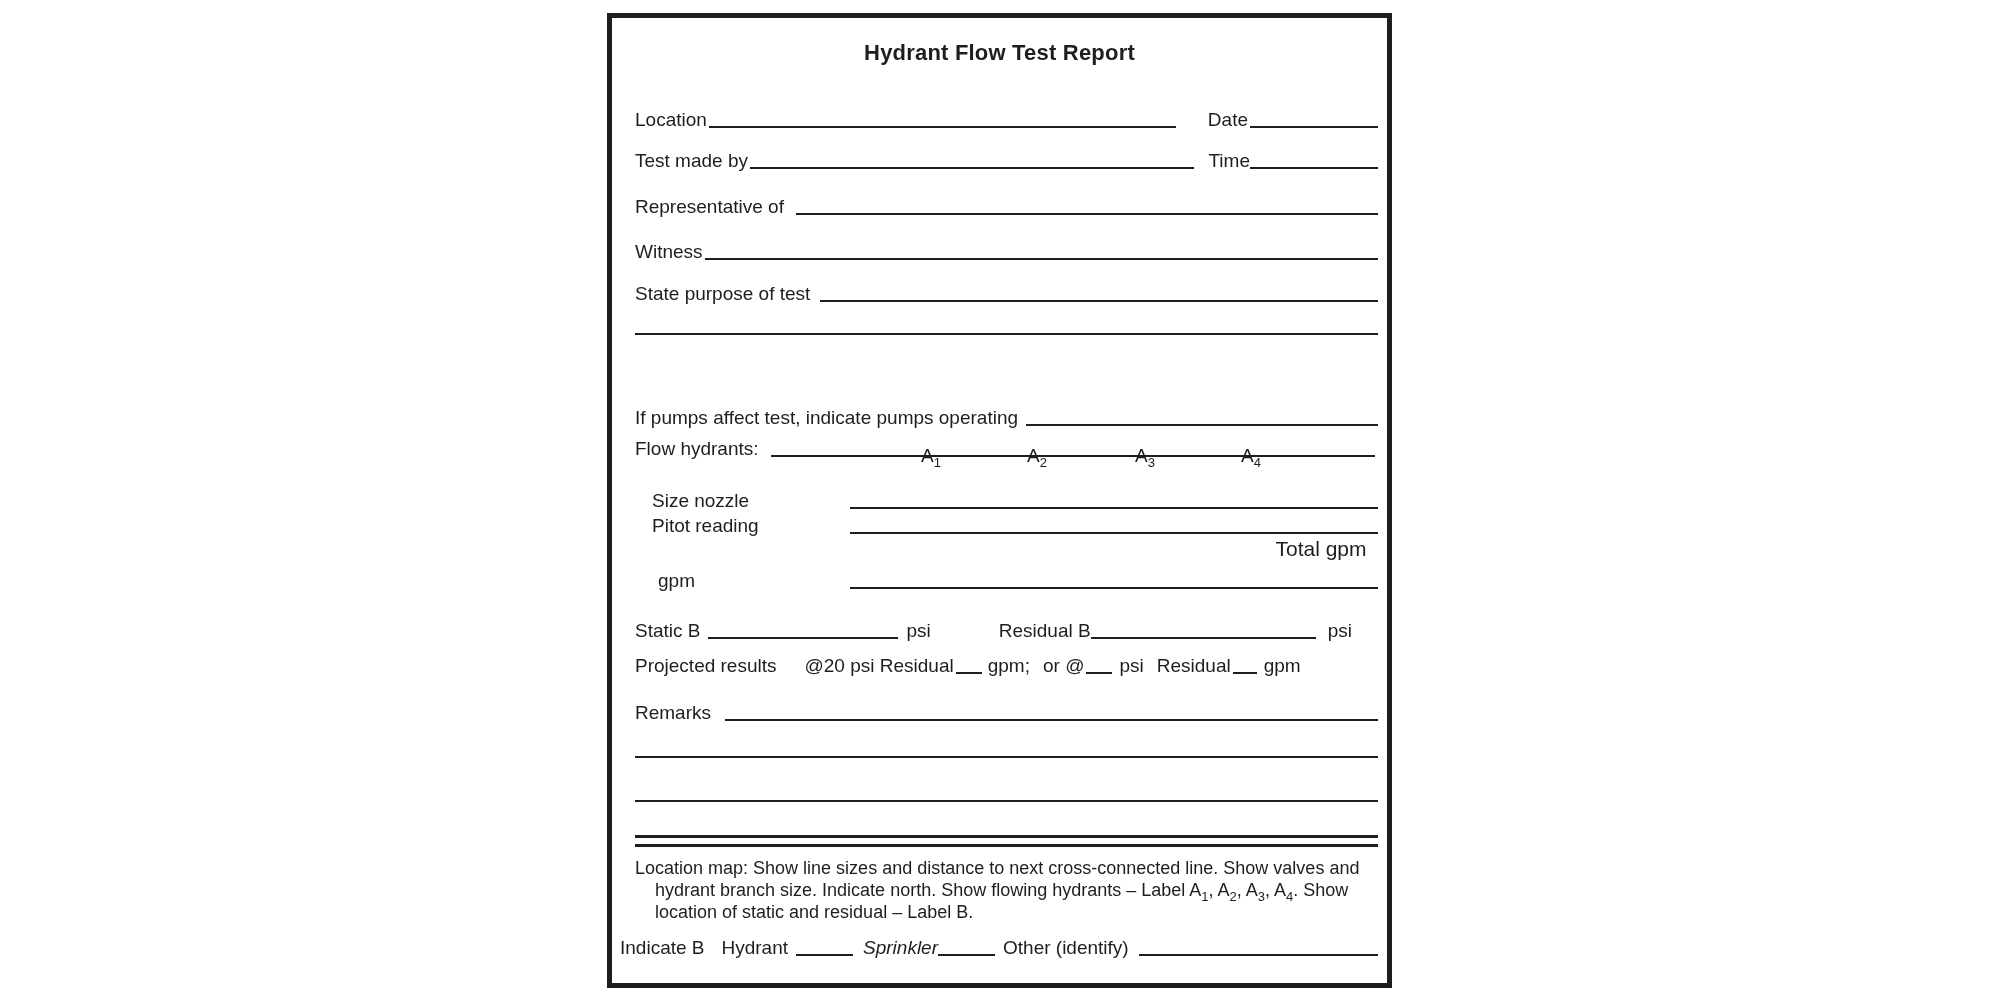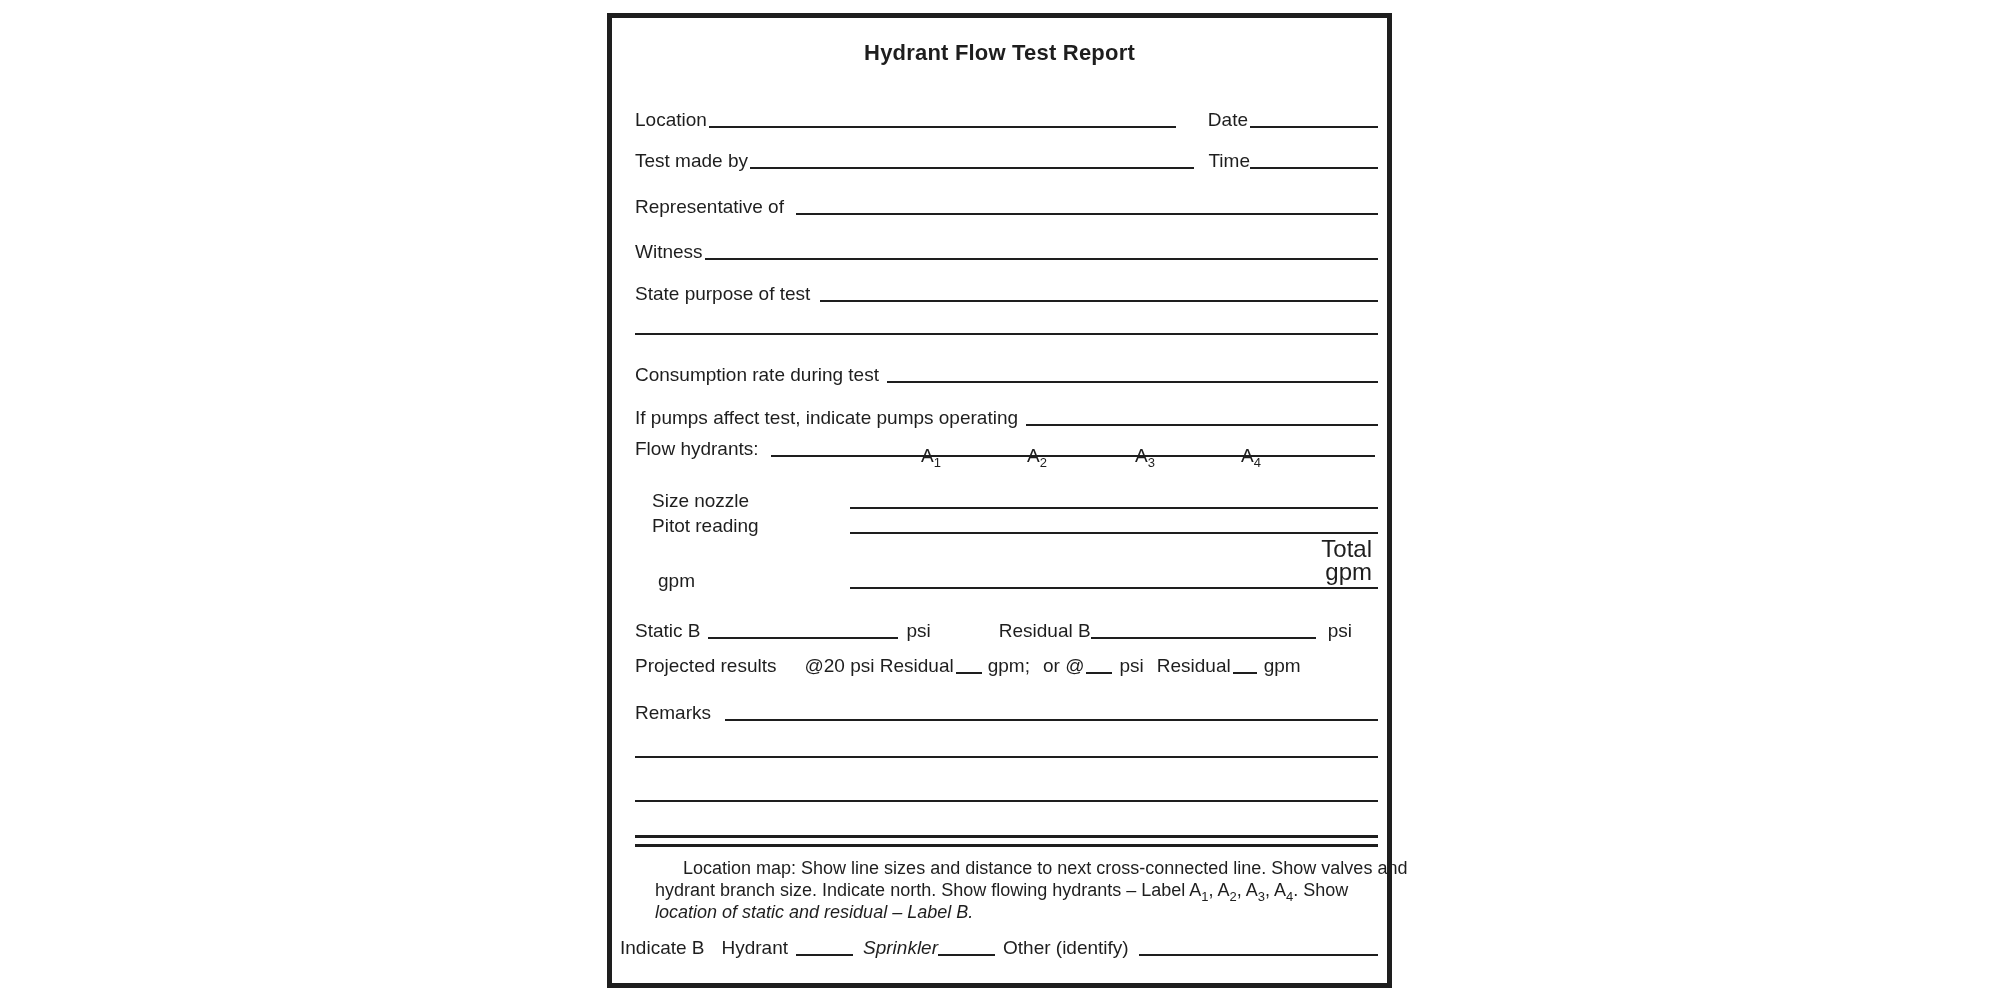--- a/index.html
+++ b/index.html
@@ -63,22 +63,22 @@
   }
   .note {
     position: absolute;
     font-size: 18px;
     line-height: 22px;
     white-space: pre;
   }
   .totalgpm {
     position: absolute;
     left: 1270px; top: 537px; width: 102px;
-    text-align: right;
-    font-size: 24px; line-height: 23px;
+    text-align: center;
+    font-size: 21px; line-height: 23px;
   }
 </style>
 </head>
 <body>
 
 <div class="page">
 
   <div class="form-border"></div>
 
   <div class="title">Hydrant Flow Test Report</div>
@@ -107,24 +107,20 @@
     <div class="ln fill" style="margin-left:2px;"></div>
   </div>
 
   <div class="row" style="left:635px; top:282px; width:743px;">
     <span class="lbl">State purpose of test</span>
     <div class="ln fill" style="margin-left:10px;"></div>
   </div>
 
   <div class="bar" style="left:635px; top:333px; width:743px;"></div>
 
-  <div class="row" style="left:635px; top:363px; width:743px;">
-    <span class="lbl">Consumption rate during test</span>
-    <div class="ln fill" style="margin-left:8px;"></div>
-  </div>
 
   <div class="row" style="left:635px; top:406px; width:743px;">
     <span class="lbl">If pumps affect test, indicate pumps operating</span>
     <div class="ln fill" style="margin-left:8px;"></div>
   </div>
 
   <span class="colhead" style="left:921px;"><span>A</span><sub>1</sub></span>
   <span class="colhead" style="left:1027px;"><span>A</span><sub>2</sub></span>
   <span class="colhead" style="left:1135px;"><span>A</span><sub>3</sub></span>
   <span class="colhead" style="left:1241px;"><span>A</span><sub>4</sub></span>
@@ -178,23 +174,23 @@
     <span class="lbl">Remarks</span>
     <div class="ln fill" style="margin-left:14px;"></div>
   </div>
 
   <div class="bar" style="left:635px; top:756px; width:743px;"></div>
   <div class="bar" style="left:635px; top:800px; width:743px;"></div>
 
   <div class="bar thick" style="left:635px; top:835px; width:743px;"></div>
   <div class="bar thick" style="left:635px; top:844px; width:743px;"></div>
 
-  <div class="note" style="left:635px; top:857px; width:745px;margin-left:48px;">Location map: Show line sizes and distance to next cross-connected line. Show valves and</div>
+  <div class="note" style="left:635px; top:857px; width:745px;">Location map: Show line sizes and distance to next cross-connected line. Show valves and</div>
   <div class="note" style="left:655px; top:879px; width:725px;"><span>hydrant branch size. Indicate north. Show flowing hydrants – Label A</span><sub>1</sub><span>, A</span><sub>2</sub><span>, A</span><sub>3</sub><span>, A</span><sub>4</sub><span>. Show</span></div>
-  <div class="note" style="left:655px; top:901px; width:725px;font-style:italic;">location of static and residual – Label B.</div>
+  <div class="note" style="left:655px; top:901px; width:725px;">location of static and residual – Label B.</div>
 
   <div class="row" style="left:620px; top:936px; width:758px;">
     <span class="lbl">Indicate B</span>
     <span class="lbl" style="margin-left:17px;">Hydrant</span>
     <div class="ln" style="width:57px; margin-left:8px;"></div>
     <span class="lbl" style="margin-left:10px;font-style:italic;">Sprinkler</span>
     <div class="ln" style="width:57px;"></div>
     <span class="lbl" style="margin-left:8px;">Other (identify)</span>
     <div class="ln fill" style="margin-left:10px;"></div>
   </div>

